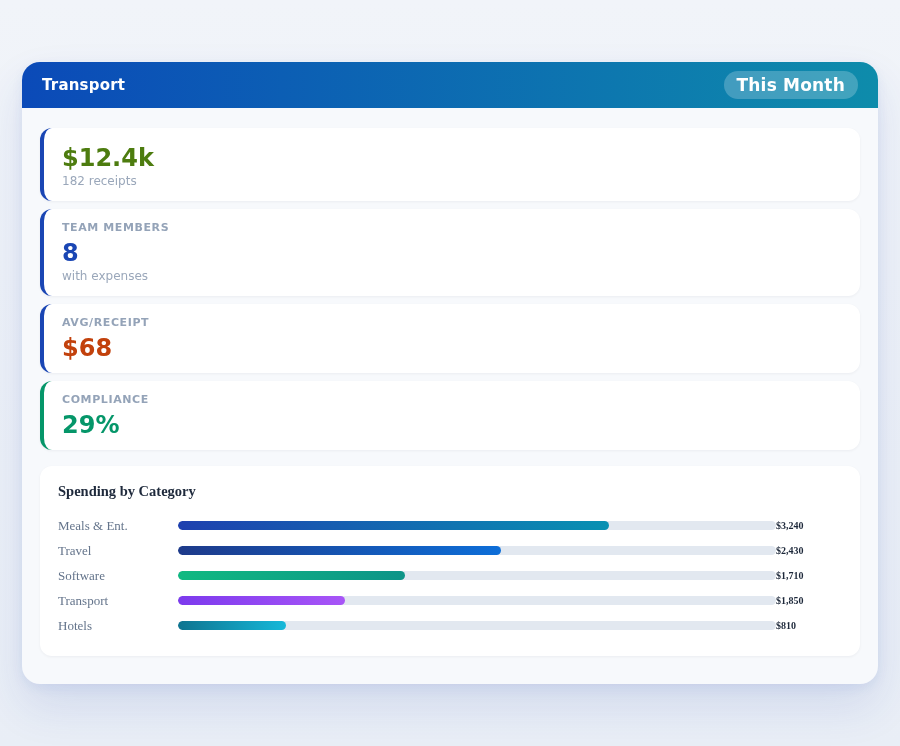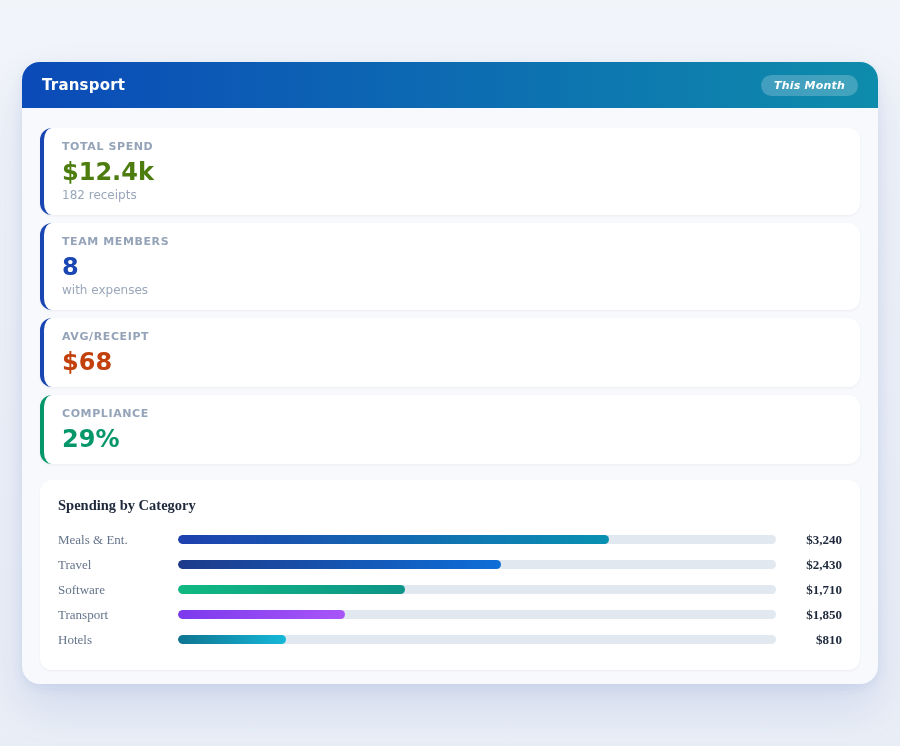--- a/index.html
+++ b/index.html
@@ -16,22 +16,22 @@
     background:#f7f9fc; border-radius:18px; overflow:hidden;
     box-shadow: 0 22px 45px rgba(30,64,175,.12), 0 4px 12px rgba(30,64,175,.07);
   }
 
   .header {
     height:46px; display:flex; align-items:center; justify-content:space-between;
     padding:0 20px;
   }
   .app-title { color:#ffffff; font-size:15px; font-weight:700; letter-spacing:.2px; }
   .badge {
-    background:rgba(255,255,255,.22); color:#ffffff; font-size:11px; font-weight:700;
-    padding:4px 13px; border-radius:999px; cursor:pointer; letter-spacing:.2px;font-style:italic;
+    background:rgba(255,255,255,.22); color:#ffffff; font-size:17px; font-weight:700;
+    padding:4px 13px; border-radius:999px; cursor:pointer; letter-spacing:.2px;
   }
 
   .content { padding:20px 18px 20px 18px; }
 
   .stat-card {
     background:#ffffff; border-radius:12px; border-left:4px solid #1a46b4;
     padding:12px 18px; margin-bottom:8px;
     box-shadow: 0 1px 3px rgba(15,23,42,.05);
   }
   .stat-label {
@@ -47,38 +47,37 @@
   .category-card {
     background:#ffffff; border-radius:12px; padding:16px 18px 18px;
     margin-top:16px; box-shadow: 0 1px 3px rgba(15,23,42,.05); font-family: Liberation Serif, serif;
   }
   .card-title { font-size:14.5px; font-weight:700; color:#1e293b; line-height:18px; margin-bottom:13px; }
 
   .row { display:flex; align-items:center; height:25px; }
   .row-label { width:120px; font-size:13px; color:#64748b; }
   .track { flex:1; height:9px; border-radius:5px; background:#e2e8f0; position:relative; overflow:hidden; }
   .fill { position:absolute; left:0; top:0; height:9px; border-radius:5px; }
-  .row-amount { width:66px; text-align:right; font-size:13px; font-weight:700; color:#1e293b; }
+  .row-amount { width:66px; font-size:10px; font-weight:700; color:#1e293b; }
 </style>
 </head>
 <body>
 
 <div class="page">
   <div class="panel">
 
     <div class="header" style="background: linear-gradient(90deg, rgb(11, 74, 184), rgb(14, 140, 171));">
       <div class="app-title">Transport</div>
       <div class="badge">This Month</div>
     </div>
 
     <div class="content">
 
       <div>
         <div class="stat-card" style="border-left-color: rgb(26, 70, 180);">
-          <span class="stat-label">TOTAL SPEND</span>
           <span class="stat-value" style="color: #4d7c0f;">$12.4k</span>
           <span class="stat-sub">182 receipts</span>
         </div>
         <div class="stat-card" style="border-left-color: rgb(26, 70, 180);">
           <span class="stat-label">TEAM MEMBERS</span>
           <span class="stat-value" style="color: rgb(26, 70, 180);">8</span>
           <span class="stat-sub">with expenses</span>
         </div>
         <div class="stat-card" style="border-left-color: rgb(26, 70, 180);">
           <span class="stat-label">AVG/RECEIPT</span>

